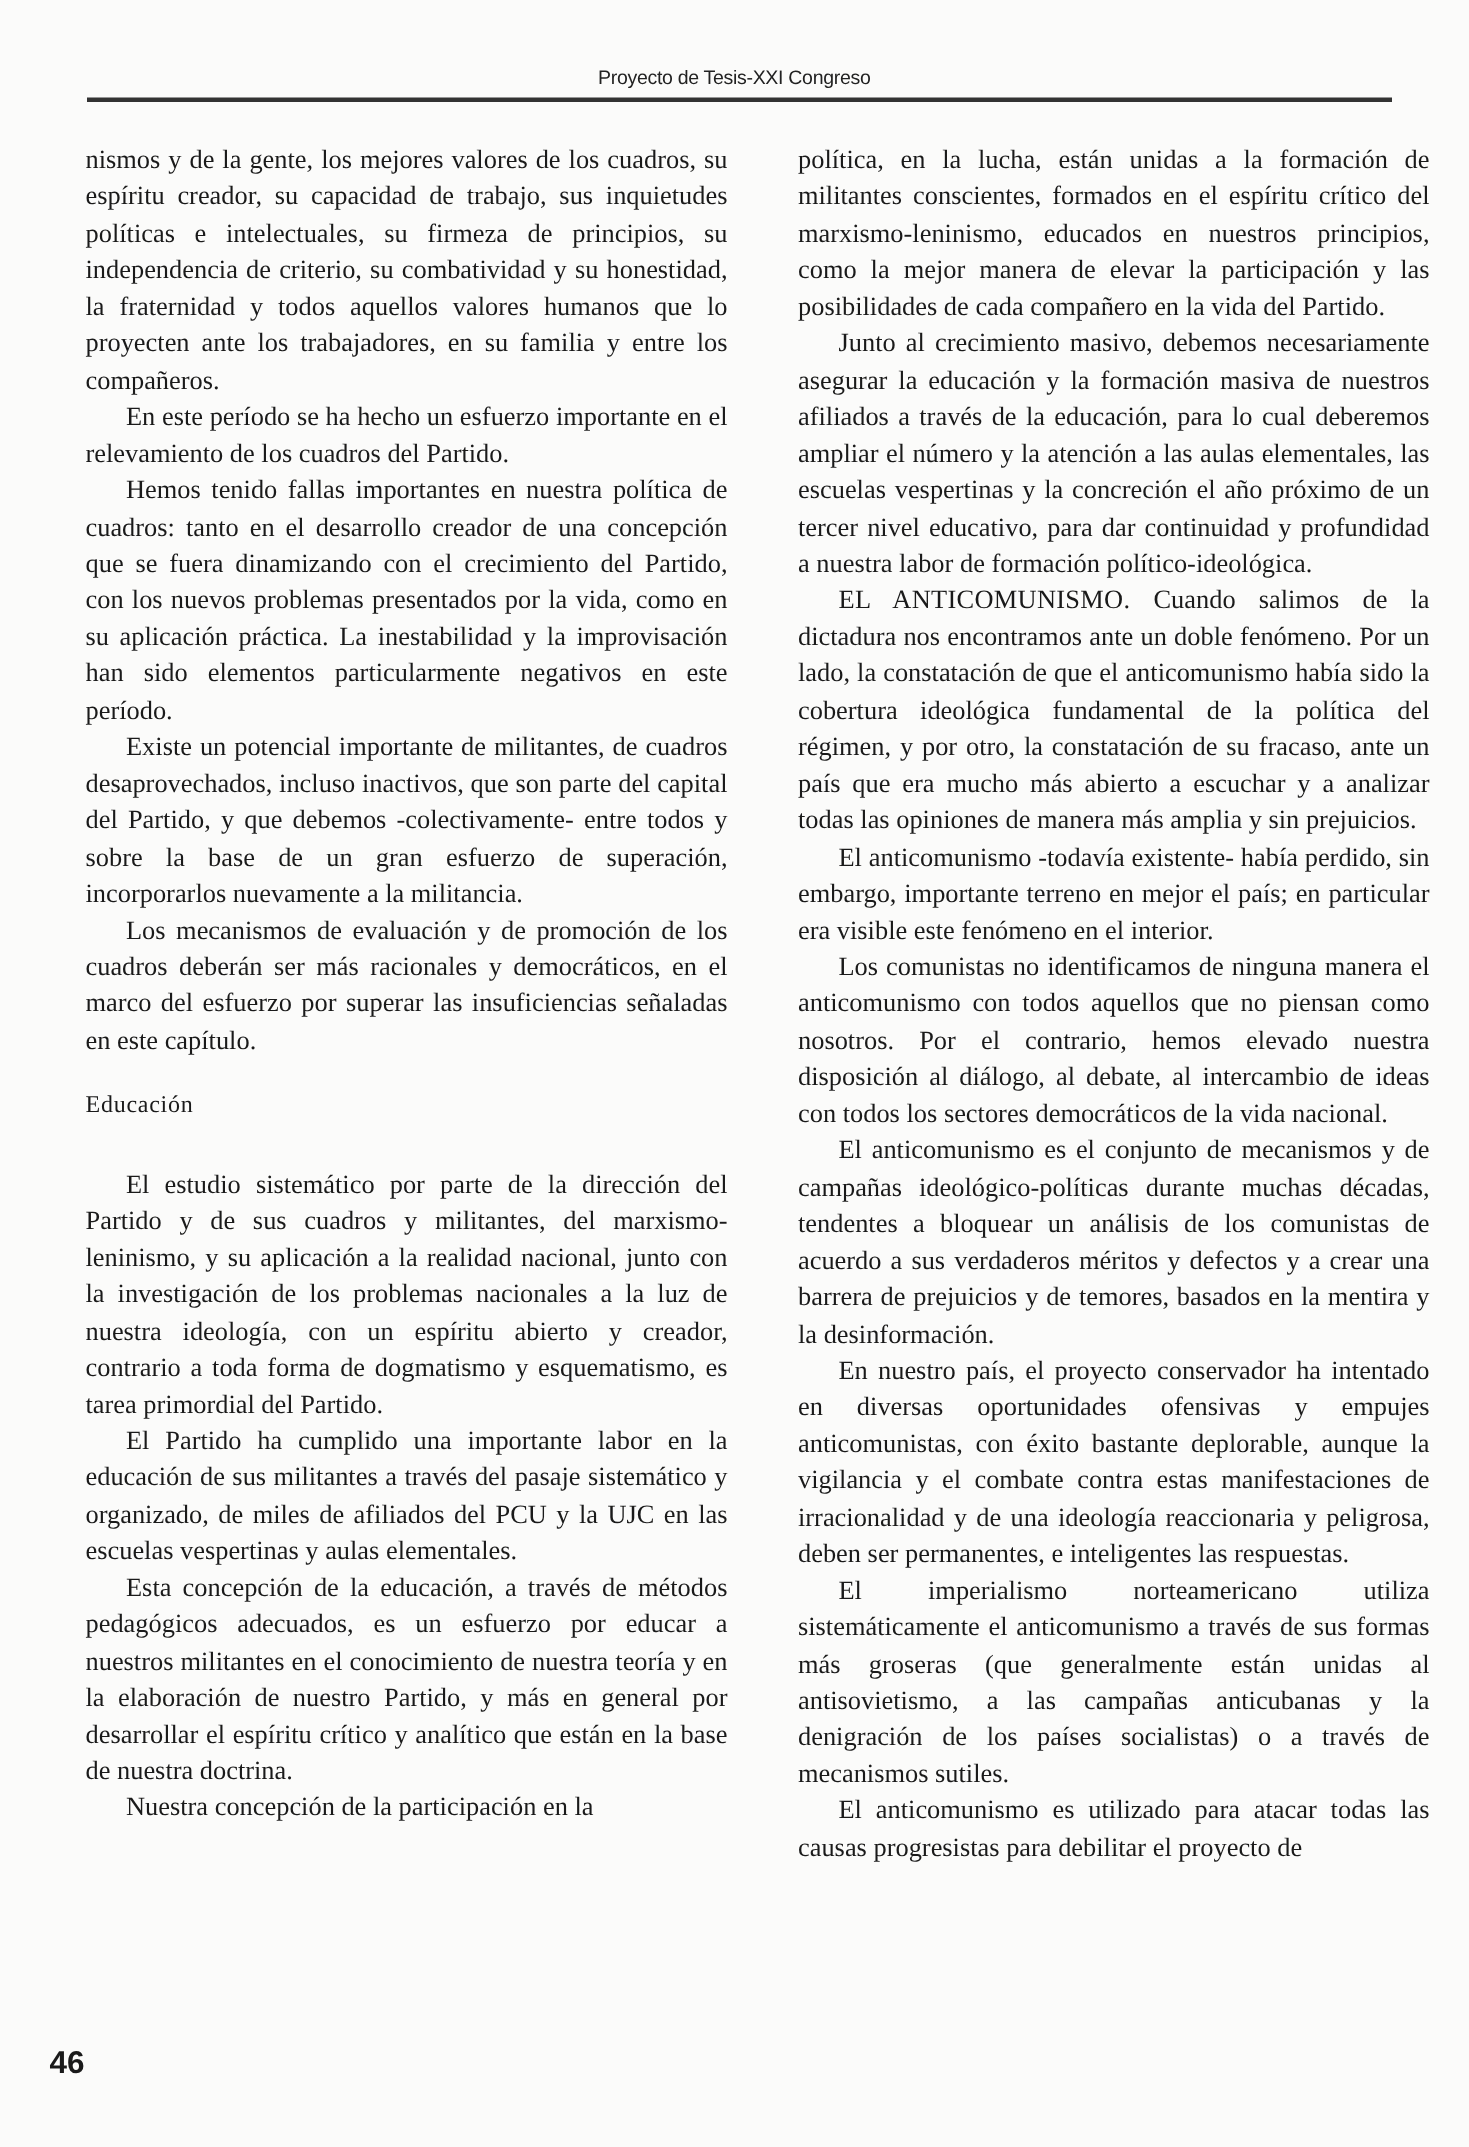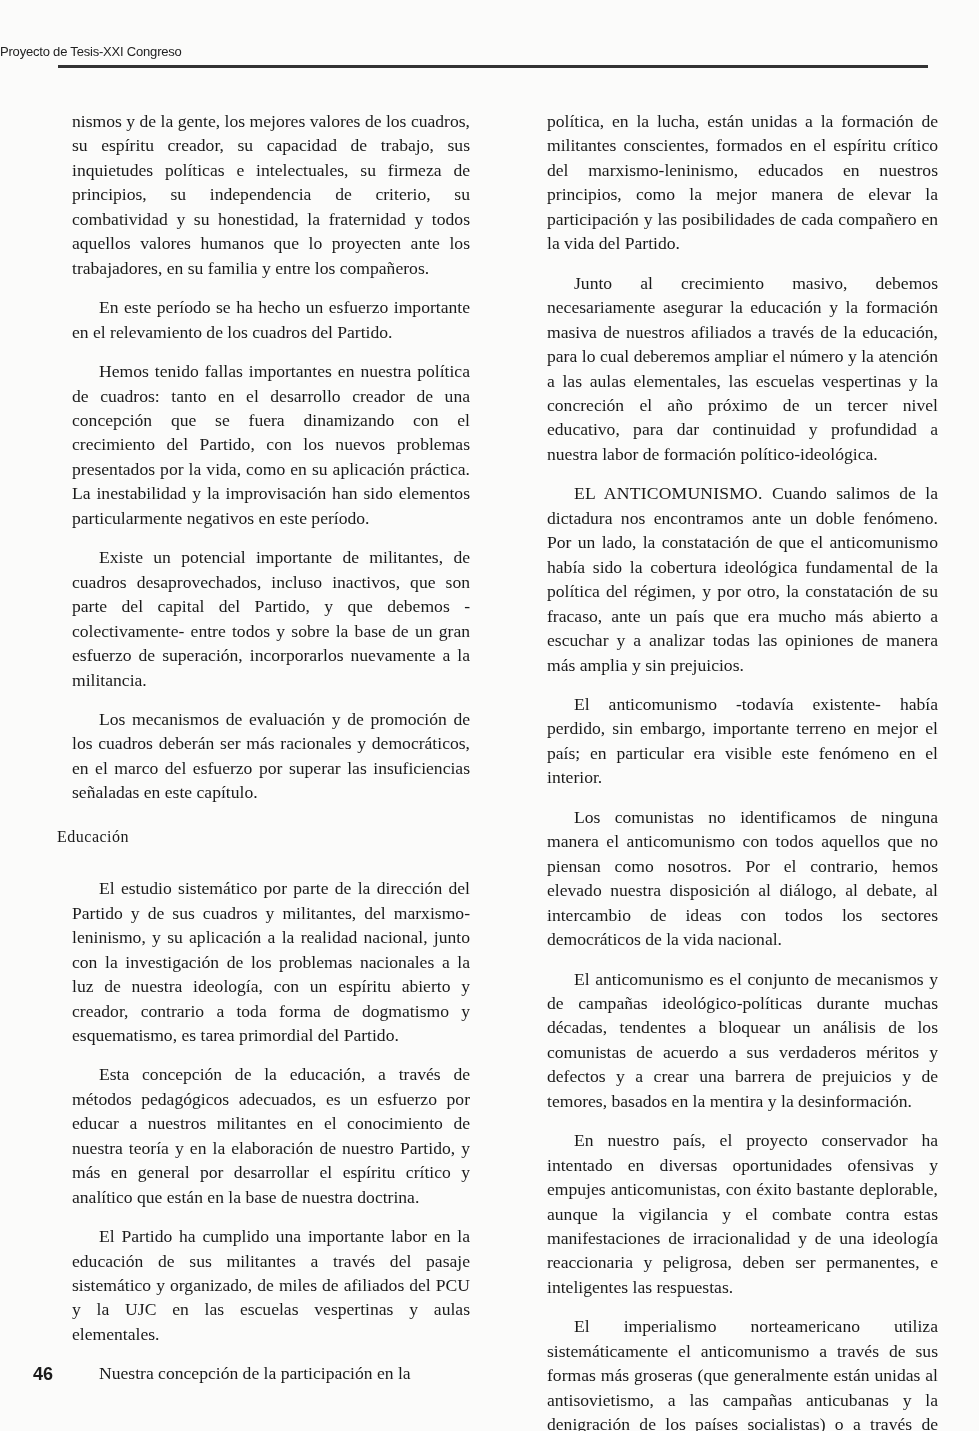--- a/index.html
+++ b/index.html
@@ -1,62 +1,62 @@
 <!DOCTYPE html>
 <html><head>
 <meta charset="utf-8">
 <style>
   html, body { margin: 0; padding: 0; }
   body {
     width: 979px; height: 1431px; background: #fbfbfa; position: relative; overflow: hidden;
     font-family: "Liberation Serif", "DejaVu Serif", serif; color: #1a1a1a;
   }
   .header {
-    position: absolute; left: 0; top: 44px; width: 979px; 
+    position: absolute; left: 0; top: 44px; width: 979px; text-align: center;
     font-family: "Liberation Sans", "DejaVu Sans", sans-serif; font-size: 13px;
     letter-spacing: -0.2px; color: #222;
   }
   .rule {
     position: absolute; left: 58px; top: 65px; width: 870px; height: 3px;
     background: #333;
   }
   .col {
     position: absolute; top: 94px; font-size: 17.6px; line-height: 24.45px;
     text-align: justify; hyphens: manual;
   }
   .col.left { left: 57px; width: 428px; }
   .col.right { left: 532px; width: 421px; }
-  .col p { margin: 15px; text-indent: 27px; }
+  .col p { margin: 0; text-indent: 27px; }
   .col p.noindent { text-indent: 0; }
   .col h2 {
     margin: 20px 0 27px 0; font-size: 16px; font-weight: normal; letter-spacing: 0.5px;
     line-height: 24.45px;
   }
   .folio {
     position: absolute; left: 33px; top: 1364px;
-    font-family: "Liberation Sans", "DejaVu Sans", sans-serif; font-weight: bold; font-size: 18px;
+    font-family: "Liberation Sans", "DejaVu Sans", sans-serif; font-weight: bold; font-size: 21px;
   }
   .small-caps { letter-spacing: 0.2px; }
 </style>
 </head>
 <body>
 
 <div class="header">Proyecto de Tesis-XXI Congreso</div>
 <div class="rule"></div>
 
 <div class="col left">
   <p class="noindent">nismos y de la gente, los mejores valores de los cuadros, su espíritu creador, su capacidad de trabajo, sus inquietudes políticas e intelectuales, su firmeza de principios, su independencia de criterio, su combatividad y su honestidad, la fraternidad y todos aquellos valores humanos que lo proyecten ante los trabajadores, en su familia y entre los compañeros.</p>
   <p>En este período se ha hecho un esfuerzo importante en el relevamiento de los cuadros del Partido.</p>
   <p>Hemos tenido fallas importantes en nuestra política de cuadros: tanto en el desarrollo creador de una concepción que se fuera dinamizando con el crecimiento del Partido, con los nuevos problemas presentados por la vida, como en su aplicación práctica. La inestabilidad y la improvisación han sido elementos particularmente negativos en este período.</p>
   <p>Existe un potencial importante de militantes, de cuadros desaprovechados, incluso inactivos, que son parte del capital del Partido, y que debemos -colectivamente- entre todos y sobre la base de un gran esfuerzo de superación, incorporarlos nuevamente a la militancia.</p>
   <p>Los mecanismos de evaluación y de promoción de los cuadros deberán ser más racionales y democráticos, en el marco del esfuerzo por superar las insuficiencias señaladas en este capítulo.</p>
   <h2>Educación</h2>
   <p>El estudio sistemático por parte de la dirección del Partido y de sus cuadros y militantes, del marxismo-leninismo, y su aplicación a la realidad nacional, junto con la investigación de los problemas nacionales a la luz de nuestra ideología, con un espíritu abierto y creador, contrario a toda forma de dogmatismo y esquematismo, es tarea primordial del Partido.</p>
+  <p>El Partido ha cumplido una importante labor en la educación de sus militantes a través del pasaje sistemático y organizado, de miles de afiliados del PCU y la UJC en las escuelas vespertinas y aulas elementales.</p>
   <p>Esta concepción de la educación, a través de métodos pedagógicos adecuados, es un esfuerzo por educar a nuestros militantes en el conocimiento de nuestra teoría y en la elaboración de nuestro Partido, y más en general por desarrollar el espíritu crítico y analítico que están en la base de nuestra doctrina.</p>
-  <p>El Partido ha cumplido una importante labor en la educación de sus militantes a través del pasaje sistemático y organizado, de miles de afiliados del PCU y la UJC en las escuelas vespertinas y aulas elementales.</p>
   <p>Nuestra concepción de la participación en la</p>
 </div>
 
 <div class="col right">
   <p class="noindent">política, en la lucha, están unidas a la formación de militantes conscientes, formados en el espíritu crítico del marxismo-leninismo, educados en nuestros principios, como la mejor manera de elevar la participación y las posibilidades de cada compañero en la vida del Partido.</p>
   <p>Junto al crecimiento masivo, debemos necesariamente asegurar la educación y la formación masiva de nuestros afiliados a través de la educación, para lo cual deberemos ampliar el número y la atención a las aulas elementales, las escuelas vespertinas y la concreción el año próximo de un tercer nivel educativo, para dar continuidad y profundidad a nuestra labor de formación político-ideológica.</p>
   <p><span class="small-caps">EL ANTICOMUNISMO.</span><span> Cuando salimos de la dictadura nos encontramos ante un doble fenómeno. Por un lado, la constatación de que el anticomunismo había sido la cobertura ideológica fundamental de la política del régimen, y por otro, la constatación de su fracaso, ante un país que era mucho más abierto a escuchar y a analizar todas las opiniones de manera más amplia y sin prejuicios.</span></p>
   <p>El anticomunismo -todavía existente- había perdido, sin embargo, importante terreno en mejor el país; en particular era visible este fenómeno en el interior.</p>
   <p>Los comunistas no identificamos de ninguna manera el anticomunismo con todos aquellos que no piensan como nosotros. Por el contrario, hemos elevado nuestra disposición al diálogo, al debate, al intercambio de ideas con todos los sectores democráticos de la vida nacional.</p>
   <p>El anticomunismo es el conjunto de mecanismos y de campañas ideológico-políticas durante muchas décadas, tendentes a bloquear un análisis de los comunistas de acuerdo a sus verdaderos méritos y defectos y a crear una barrera de prejuicios y de temores, basados en la mentira y la desinformación.</p>

